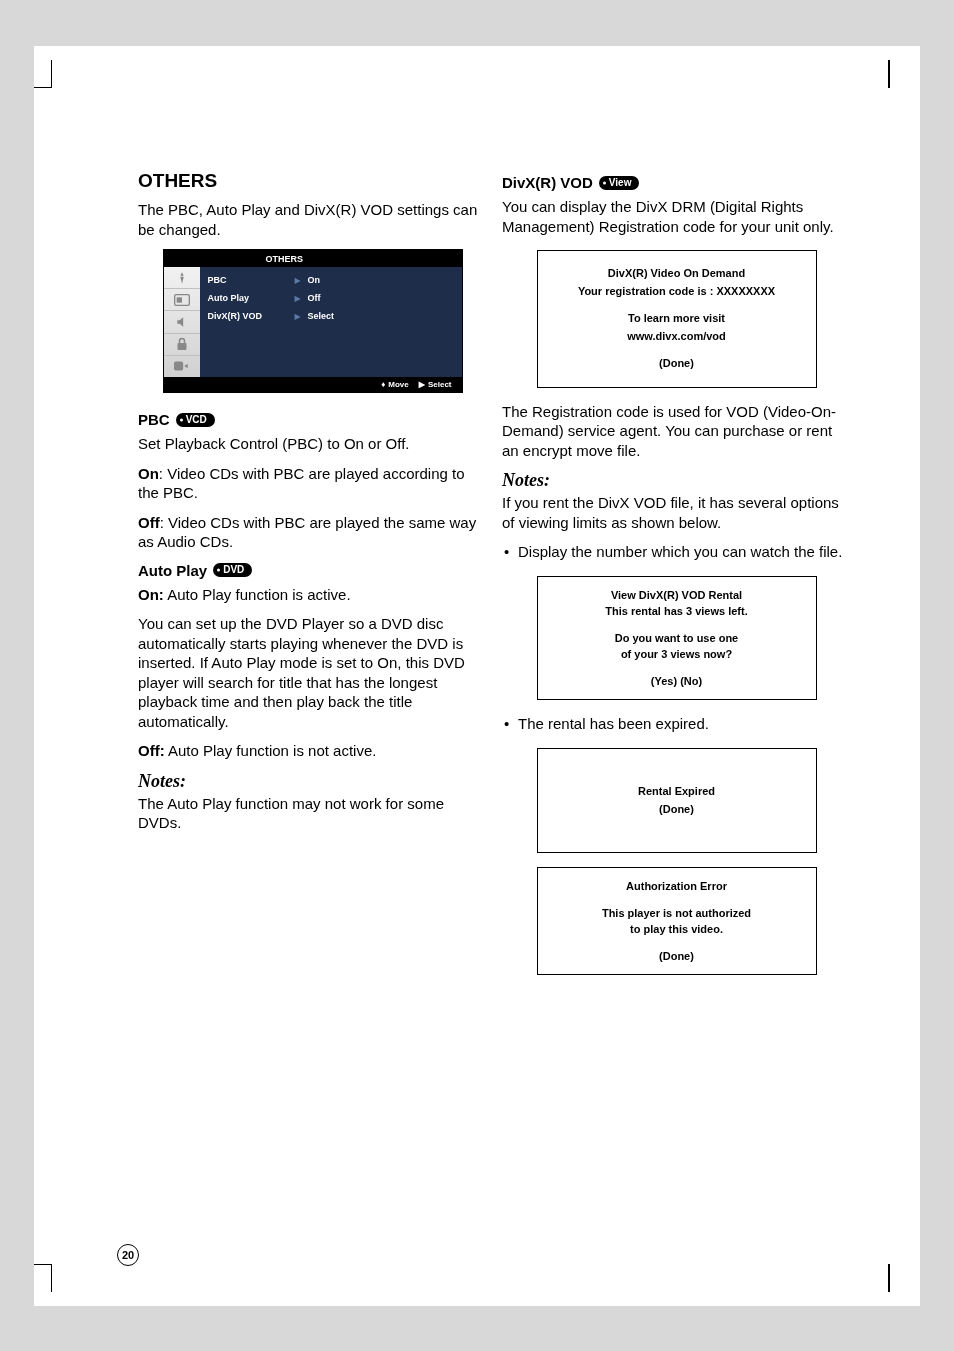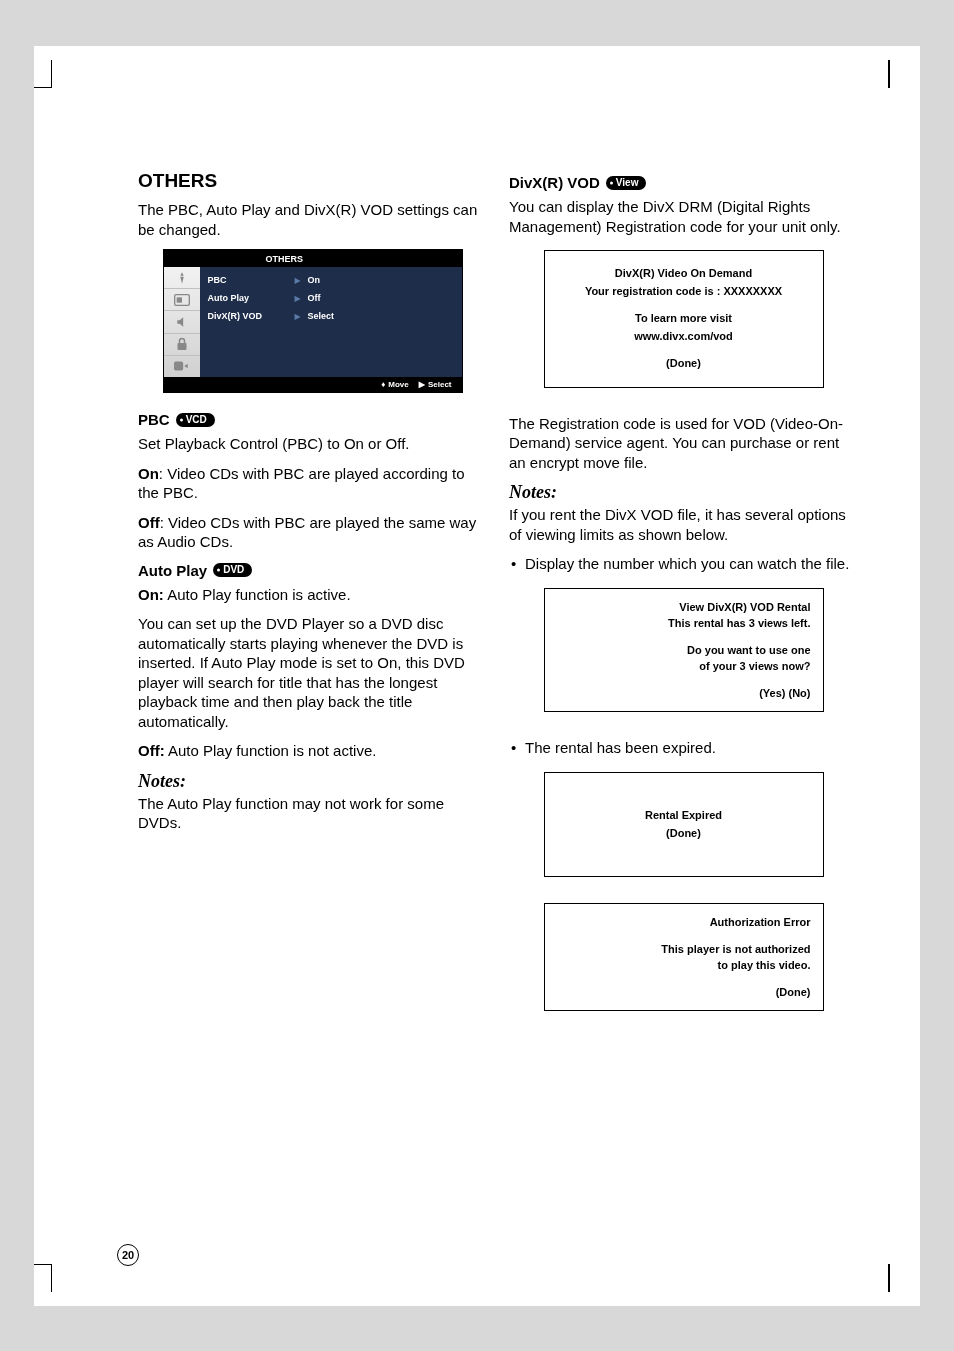--- a/index.html
+++ b/index.html
@@ -25,21 +25,21 @@
   .crop-bl { position: absolute; left: 0; bottom: 14px; width: 18px; height: 28px; border-right: 1.5px solid #000; border-top: 1.5px solid #000; }
   .crop-br { position: absolute; right: 14px; bottom: 14px; width: 18px; height: 28px; }
   .crop-br::before { content:""; position:absolute; left:0; top:0; width:2px; height:28px; background:#000; }
 
   .content {
     position: absolute;
     left: 104px;
     top: 124px;
     width: 720px;
     display: flex;
-    gap: 22px;
+    gap: 15px;
   }
   .col { width: 349px; }
 
   h1.section-title { font-size: 19px; font-weight: bold; margin-bottom: 8px; }
   p.body { font-size: 15px; line-height: 1.3; margin-bottom: 10px; }
 
   .osd {
     width: 300px;
     margin: 6px auto 18px;
     font-size: 9px;
@@ -127,28 +127,28 @@
     background: #fff;
     border-radius: 50%;
     transform: translateY(-50%);
   }
 
   .notes-head { font-family: "Brush Script MT", "Segoe Script", cursive; font-style: italic; font-weight: bold; font-size: 18px; margin: 10px 0 2px; }
 
   .info-box {
     border: 1px solid #000;
     width: 280px;
-    margin: 14px auto 26px;
+    margin: 14px auto 14px;
     padding: 14px 8px;
     text-align: center;
     font-size: 11px;
     font-weight: bold;
     line-height: 1.6;
   }
-  .info-box.tight { padding: 10px 12px; line-height: 1.5; text-align: right; }
+  .info-box.tight { padding: 10px 12px; line-height: 1.5; }
   .info-box .spaced { margin-top: 10px; }
 
   ul.bullets { list-style: none; margin: 0 0 4px; }
   ul.bullets li { position: relative; padding-left: 16px; font-size: 15px; line-height:1.3; margin-bottom:4px; }
   ul.bullets li::before { content: "•"; position: absolute; left: 2px; top: 0; }
 
   .page-num {
     position: absolute;
     left: 83px;
     bottom: 40px;

